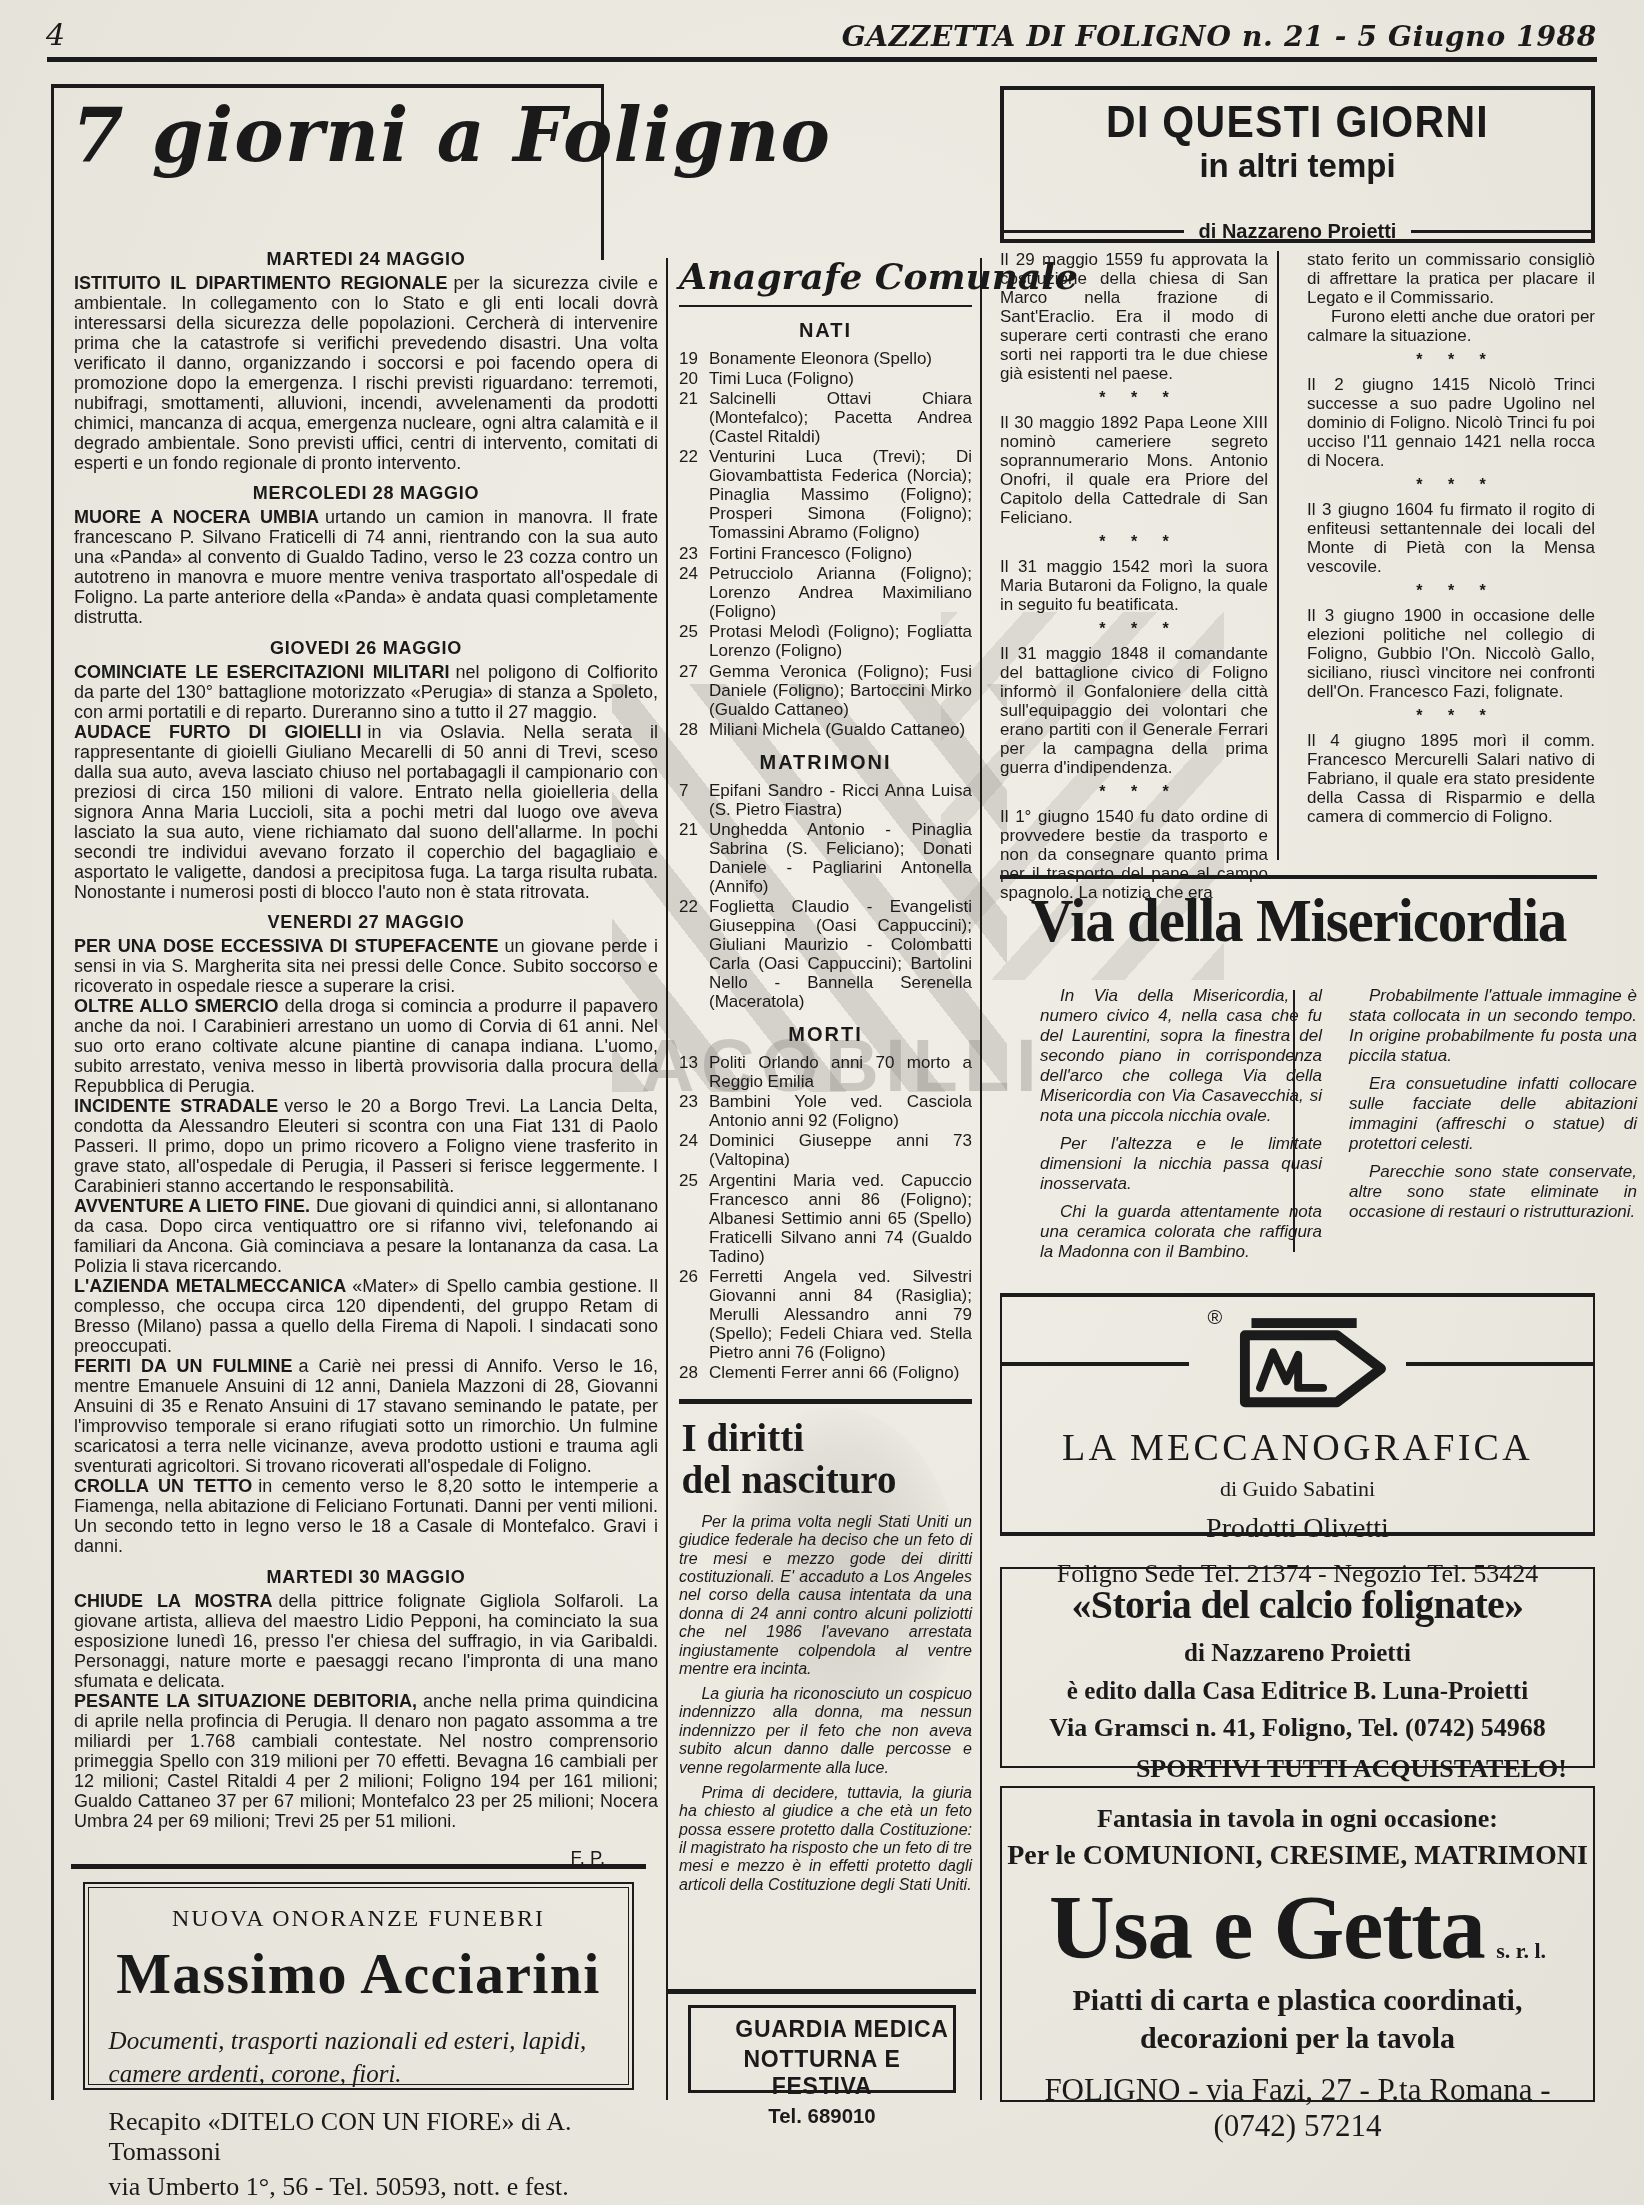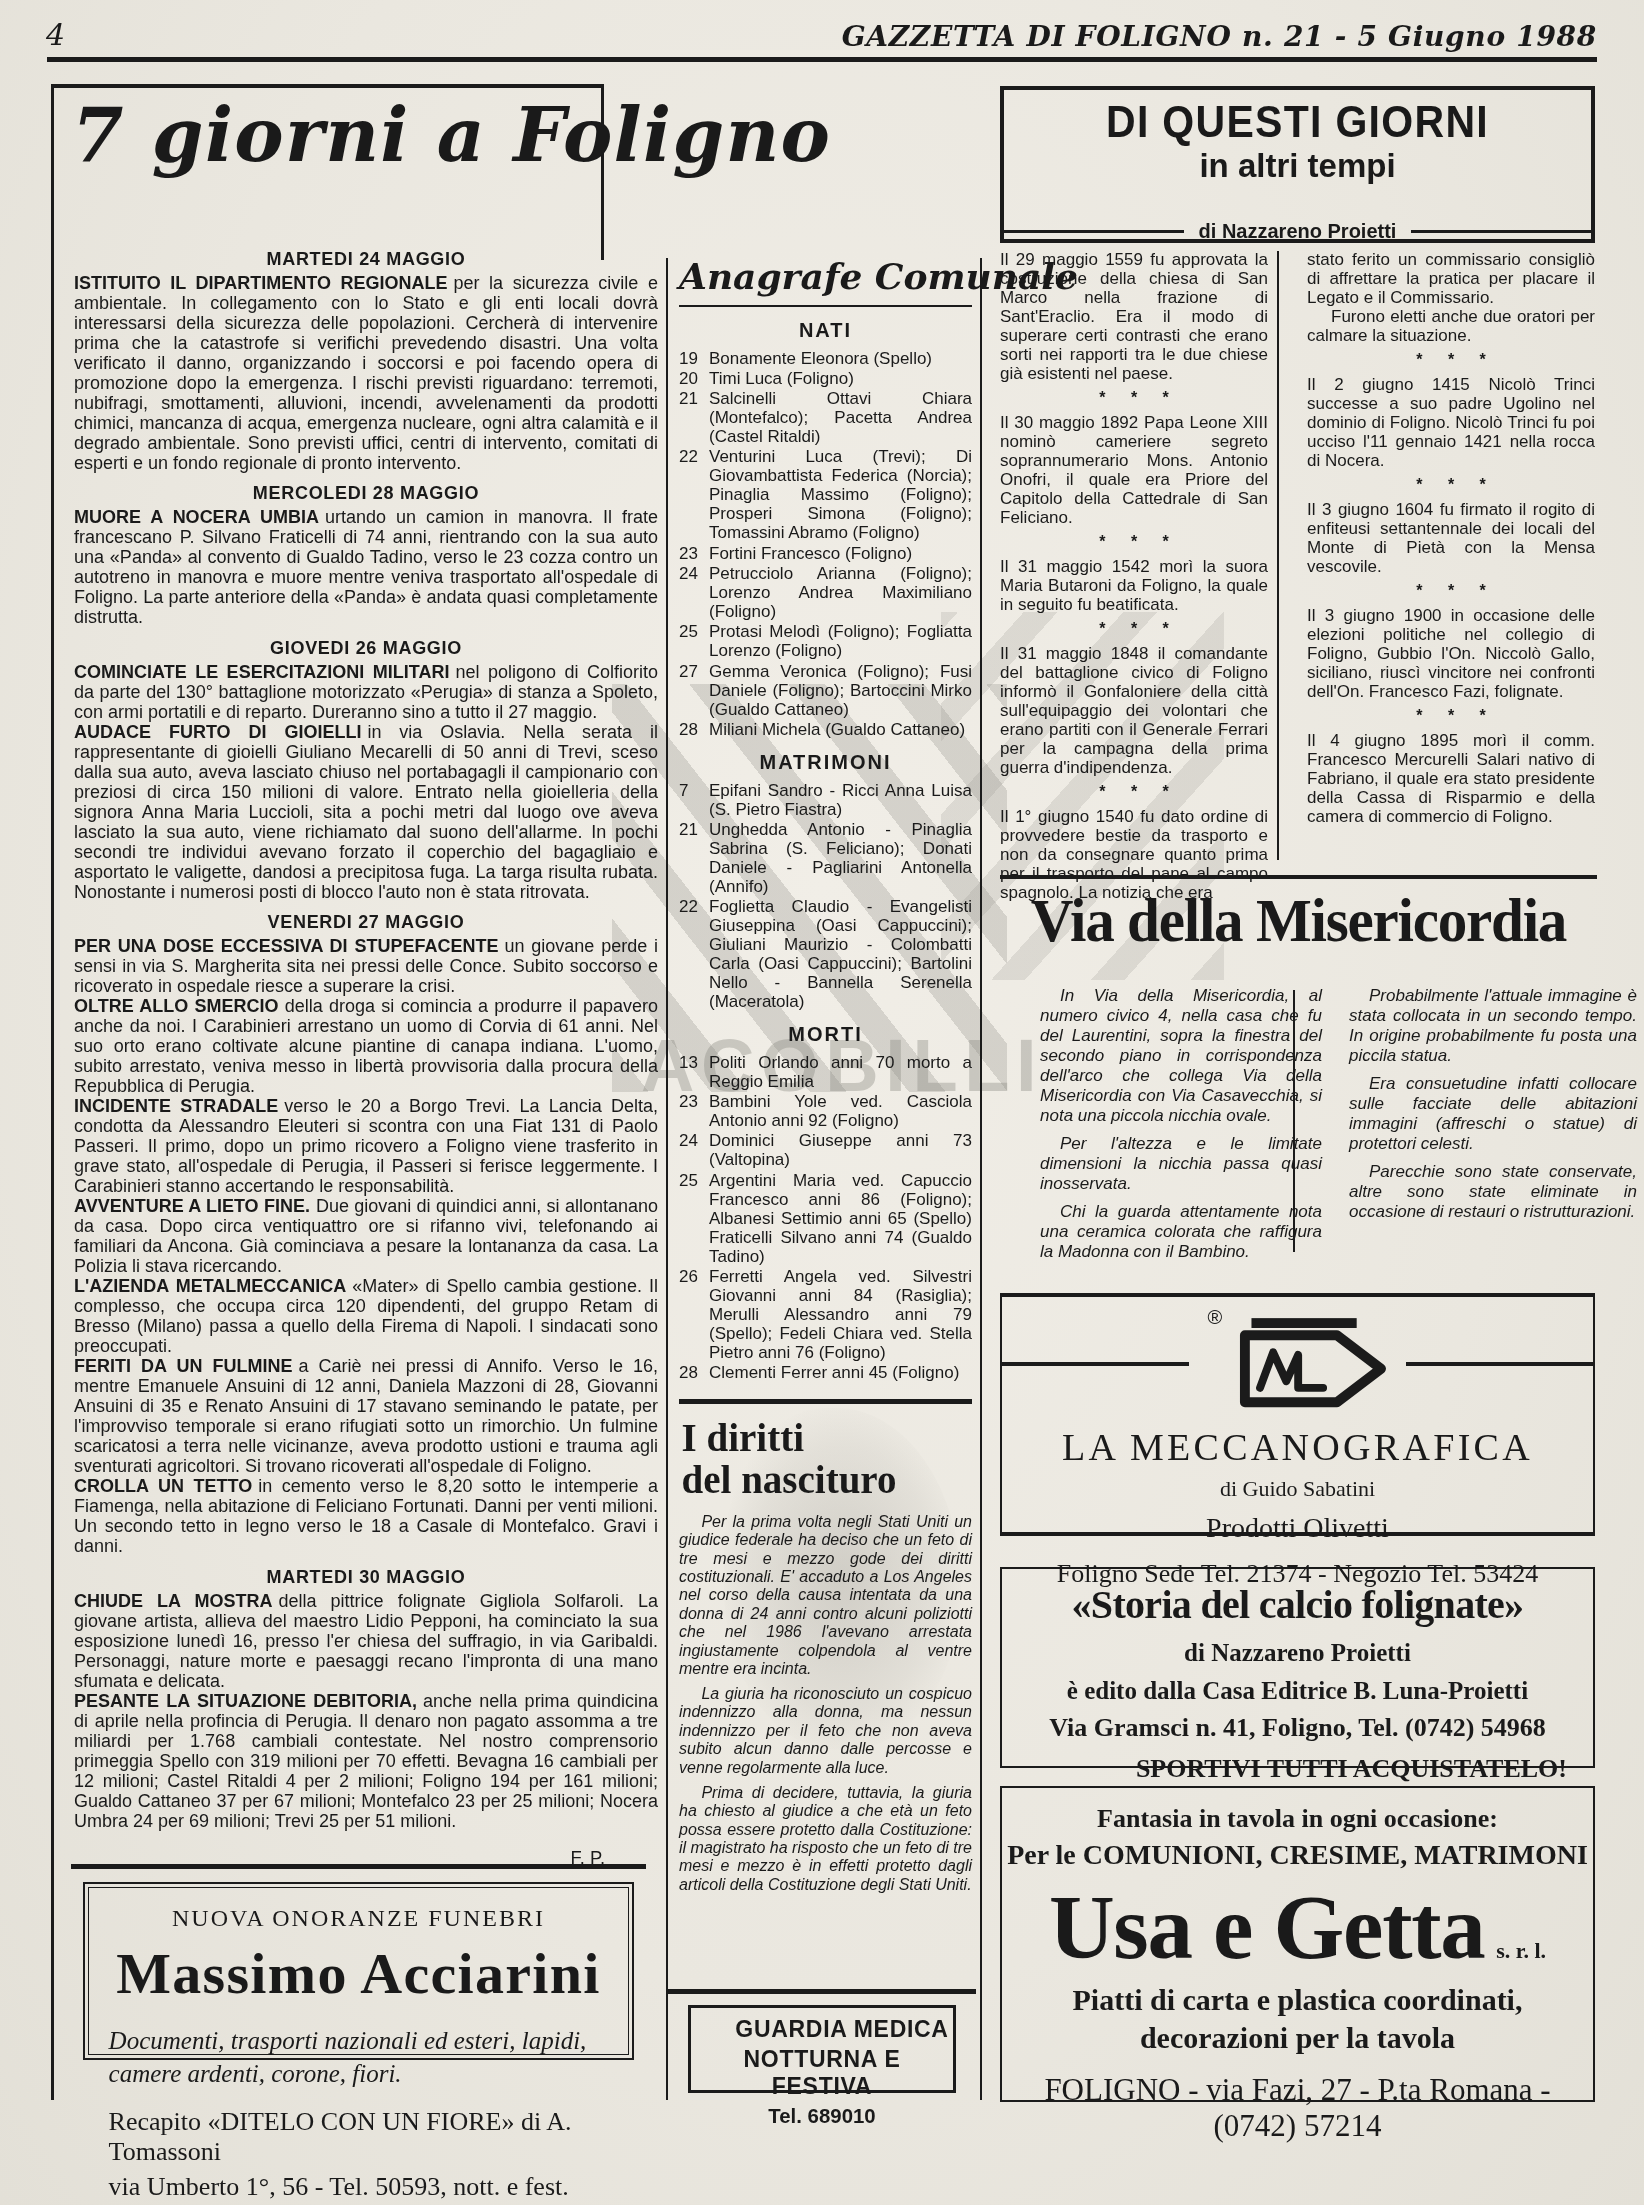--- a/index.html
+++ b/index.html
@@ -37,21 +37,21 @@
   .seven-title{left:72px;top:92px;width:526px;text-align:center;font-family:"DejaVu Serif",serif;
     font-style:italic;font-weight:bold;font-size:74px;letter-spacing:1.3px;white-space:nowrap;}
   .left-body{left:74px;top:238px;width:584px;font-size:18px;line-height:20px;text-align:justify;}
   .left-body h3{margin:10.5px 0 4px 0;text-align:center;font-size:18px;letter-spacing:0.7px;}
   .left-body p.art{margin:0;}
   .lead{padding-right:6px;}
   .sig{margin-top:17px;text-align:right;padding-right:53px;font-size:18.4px;}
   
   .dblrule{border-top:3.3px solid #1b1b1b;border-bottom:2px solid #1b1b1b;height:4.6px;box-sizing:border-box;}
   .fun-rule{left:71px;top:1864px;width:575px;}
-  .funeral{left:83px;top:1882px;width:551px;height:178px;border:2px solid #1b1b1b;box-sizing:border-box;padding:2.6px;}
+  .funeral{left:83px;top:1882px;width:551px;height:208px;border:2px solid #1b1b1b;box-sizing:border-box;padding:2.6px;}
   .funeral-in{width:100%;height:100%;border:1.3px solid #1b1b1b;box-sizing:border-box;
      font-family:"Liberation Serif",serif;text-align:center;padding:12px 20px;box-sizing:border-box;}
   .fun-kicker{font-size:24px;letter-spacing:2px;margin-top:5.3px;}
   .fun-name{font-size:58px;font-weight:bold;letter-spacing:1.3px;margin-top:8px;}
   .fun-serv{font-style:italic;font-size:25px;text-align:left;margin-top:17px;line-height:33px;}
   .fun-l1{font-size:26px;text-align:left;margin-top:17px;}
   .fun-l2{font-size:26px;text-align:left;margin-top:5.3px;}
   
   .midcol{left:679px;top:255px;width:293px;}
   .ana-title{font-family:"DejaVu Serif",serif;font-style:italic;font-weight:bold;font-size:36px;
@@ -255,21 +255,21 @@
     <div class="rec">
         <span class="num">25</span>
         <span class="rtx">Argentini Maria ved. Capuccio Francesco anni 86 (Foligno); Albanesi Settimio anni 65 (Spello) Fraticelli Silvano anni 74 (Gualdo Tadino)</span>
       </div>
     <div class="rec">
         <span class="num">26</span>
         <span class="rtx">Ferretti Angela ved. Silvestri Giovanni anni 84 (Rasiglia); Merulli Alessandro anni 79 (Spello); Fedeli Chiara ved. Stella Pietro anni 76 (Foligno)</span>
       </div>
     <div class="rec">
         <span class="num">28</span>
-        <span class="rtx">Clementi Ferrer anni 45 (Foligno)</span>
+        <span class="rtx">Clementi Ferrer anni 66 (Foligno)</span>
       </div>
 
     <div class="thickrule"></div>
 
     <div class="nas">
       <div class="nas-title"><span>I diritti</span><br><span>del nascituro</span></div>
       <p>Per la prima volta negli Stati Uniti un giudice federale ha deciso che un feto di tre mesi e mezzo gode dei diritti costituzionali. E' accaduto a Los Angeles nel corso della causa intentata da una donna di 24 anni contro alcuni poliziotti che nel 1986 l'avevano arrestata ingiustamente colpendola al ventre mentre era incinta.</p>
       <p>La giuria ha riconosciuto un cospicuo indennizzo alla donna, ma nessun indennizzo per il feto che non aveva subito alcun danno dalle percosse e venne regolarmente alla luce.</p>
       <p>Prima di decidere, tuttavia, la giuria ha chiesto al giudice a che età un feto possa essere protetto dalla Costituzione: il magistrato ha risposto che un feto di tre mesi e mezzo è in effetti protetto dagli articoli della Costituzione degli Stati Uniti.</p>
     </div>

